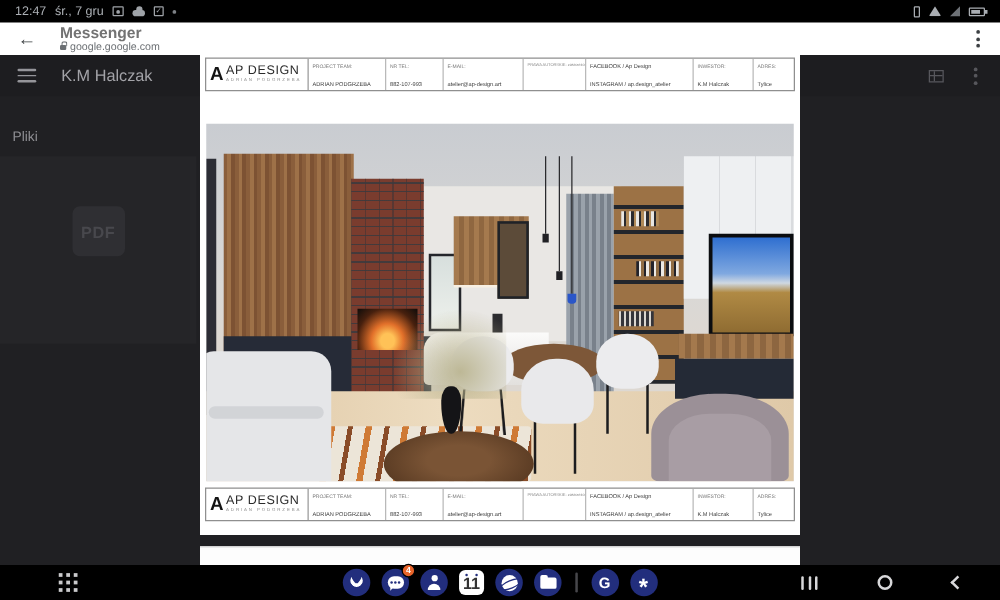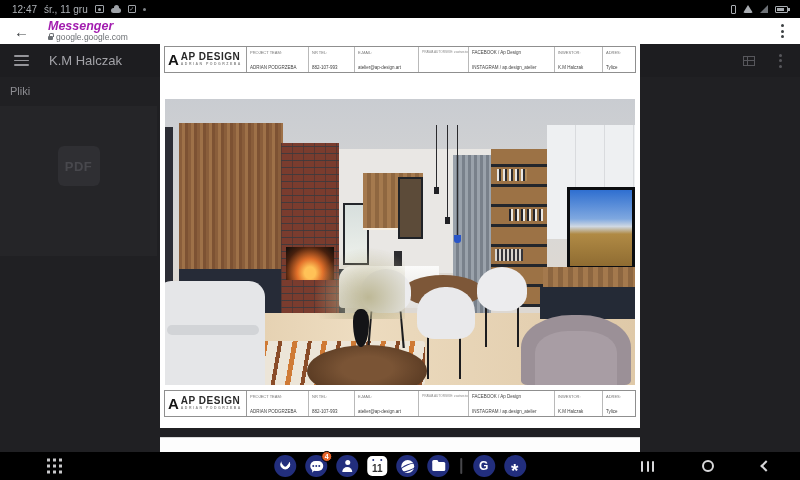--- a/index.html
+++ b/index.html
@@ -25,21 +25,21 @@
               border-bottom:8px solid #a9adb2; border-radius:2px; }
   .ico-sig { width:0; height:0; border-left:8px solid transparent; border-bottom:8px solid #6d7176; }
   .ico-batt { width:13px; height:7px; border:1px solid #a9adb2; border-radius:1px; position:relative; }
   .ico-batt::before { content:""; position:absolute; left:1px; top:1px; bottom:1px; width:7px; background:#a9adb2; }
   .ico-batt::after { content:""; position:absolute; right:-3px; top:1.5px; width:2px; height:3px; background:#a9adb2; }
 
   
   .browser-header { height:26px; background:#fff; display:flex; align-items:center; padding:0 14px; position:relative; }
   .back-arrow { font-size:15px; color:#3c4043; width:22px; }
   .bh-text { margin-left:12px; line-height:1.05; }
-  .bh-title { font-size:12.5px; font-weight:bold; color:#a21caf;font-style:italic; }
+  .bh-title { font-size:12.5px; font-weight:bold; color:#737373; }
   .bh-url { font-size:8.5px; color:#6b6f73; display:flex; align-items:center; gap:3px; }
   .ico-lock { width:5px; height:4px; background:#6b6f73; border-radius:1px; position:relative; display:inline-block; }
   .ico-lock::before { content:""; position:absolute; left:1px; top:-3px; width:3px; height:3px;
                       border:1px solid #6b6f73; border-bottom:none; border-radius:2px 2px 0 0; }
   .kebab { position:absolute; right:16px; top:50%; transform:translateY(-50%); display:flex;
            flex-direction:column; gap:2.5px; }
   .kebab i { width:3px; height:3px; background:#3c4043; border-radius:50%; }
 
   
   .content { position:relative; height:408px; background:#202023; overflow:hidden; }
@@ -49,21 +49,21 @@
   .hamburger i { height:1.6px; background:#95959a; border-radius:1px; }
   .dt-title { margin-left:20px; font-size:13px; color:#a3a3a8; }
   .dt-right { position:absolute; right:18px; top:0; height:33px; display:flex; align-items:center; gap:24px; }
   .ico-grid { width:12px; height:10px; border:1px solid #57575c; position:relative; }
   .ico-grid::before { content:""; position:absolute; left:3px; top:0; bottom:0; width:1px; background:#57575c; }
   .ico-grid::after { content:""; position:absolute; left:0; right:0; top:3px; height:1px; background:#57575c; }
   .kebab-dim i { background:#57575c; }
 
   
   .sidebar { position:absolute; left:0; top:33px; width:158px; bottom:0; }
-  .pliki { color:#8e8e93; font-size:11px; margin:8px 0 9px 10px; }
+  .pliki { color:#8e8e93; font-size:11px; margin:27px 0 9px 10px; }
   .file-card { width:157px; height:150px; background:#252528; position:relative; }
   .pdf-tile { position:absolute; left:50%; top:40px; transform:translateX(-50%); width:42px; height:40px;
               background:#2f2f33; border-radius:6px; color:#48484d; font-weight:bold; font-size:13px;
               display:flex; align-items:center; justify-content:center; letter-spacing:.5px; }
   .file-row { position:absolute; left:0; right:0; bottom:8px; display:flex; align-items:center;
               padding:0 9px; gap:7px; }
   .pdf-badge { width:12px; height:12px; border-radius:2px; background:#9a241d; color:#cfc6c5;
                font-size:4px; font-weight:bold; display:flex; align-items:center; justify-content:center; }
   .file-name { font-size:10.5px; color:#a7a7ab; flex:1; white-space:nowrap; overflow:hidden; }
   .info-chip { width:14px; height:14px; border-radius:50%; background:#8e8e92; color:#242427;
@@ -74,21 +74,21 @@
   .page1 { position:absolute; left:160px; top:0; width:480px; height:384px; background:#fff; }
   .page2 { position:absolute; left:160px; top:393px; width:480px; height:15px; background:#fdfdfd;
            border-top:1px solid #d9d9d9; }
 
   .titleblock { position:absolute; left:4px; right:4px; height:27px; border:1px solid #8f8f8f;
                 background:#fff; display:flex; color:#555; overflow:hidden; }
   .tb-top { top:2px; } .tb-bot { top:346px; }
   .tb-logo { width:82px; border-right:1px solid #9a9a9a; display:flex; align-items:center;
              padding:2px 3px; gap:2px; flex-shrink:0; }
   .tb-mark { font-weight:bold; font-size:15px; color:#141414; line-height:1; }
-  .tb-logo-col { line-height:1;font-weight:bold; }
+  .tb-logo-col { line-height:1; }
   .tb-logo-name { font-size:10px; letter-spacing:.5px; color:#2a2a2a; white-space:nowrap; }
   .tb-logo-sub { font-size:3.5px; letter-spacing:1.5px; color:#8a8a8a; white-space:nowrap; margin-top:1px; }
   .tb-cell { border-right:1px solid #b9b9b9; padding:2.5px 3px; display:flex; flex-direction:column;
              justify-content:space-between; overflow:hidden; flex-shrink:0; }
   .tb-label { font-size:4px; color:#777; white-space:nowrap; }
   .tb-value { font-size:4.5px; color:#3f3f3f; white-space:nowrap; }
   .tb-note { font-size:3.2px; color:#8a8a8a; white-space:nowrap; }
   .c-team{width:62px;} .c-tel{width:46px;} .c-mail{width:64px;} .c-rights{width:50px; justify-content:flex-start;}
   .c-social{width:86px;} .c-inv{width:48px;} .c-adr{width:44px;}
 
@@ -188,21 +188,21 @@
            align-items:center; justify-content:center; border:1.5px solid #000; }
   .glyph-person { width:12px; height:12px; position:relative; }
   .glyph-person::before { content:""; position:absolute; left:3.5px; top:0; width:5px; height:5px;
                           border-radius:50%; background:#fff; }
   .glyph-person::after { content:""; position:absolute; left:1px; bottom:0; width:10px; height:5px;
                          border-radius:5px 5px 0 0; background:#fff; }
   .dk-cal { width:20px; height:20px; border-radius:5px; background:#fff; color:#333;
             display:flex; align-items:flex-end; justify-content:center; position:relative; }
   .dk-cal::before { content:""; position:absolute; top:2.5px; left:5px; width:2px; height:2px;
                     border-radius:50%; background:#222e7d; box-shadow:8px 0 0 #222e7d; }
-  .cal-day { font-size:10px; font-weight:bold; line-height:1.4; }
+  .cal-day { font-size:13px; font-weight:bold; line-height:1.4; }
   .glyph-planet { width:13px; height:13px; background:#fff; border-radius:50%; position:relative; }
   .glyph-planet::after { content:""; position:absolute; left:-2px; top:4px; width:17px; height:5px;
                          border:1.5px solid #222e7d; border-radius:50%; transform:rotate(-22deg); }
   .glyph-folder { width:13px; height:9px; background:#fff; border-radius:1.5px; position:relative; }
   .glyph-folder::before { content:""; position:absolute; left:0; top:-2px; width:6px; height:3px;
                           background:#fff; border-radius:1.5px 1.5px 0 0; }
   .dock-divider { width:1.5px; height:16px; background:#47474b; border-radius:1px; margin:0 2px; }
   .glyph-g { color:#fff; font-size:12px; font-weight:bold; }
   .glyph-ast { color:#fff; font-size:19px; font-weight:bold; line-height:0; margin-top:9px; }
   .nav-keys { position:absolute; right:30px; top:0; height:28px; display:flex; align-items:center; gap:48px; }
@@ -210,21 +210,21 @@
   .key-recents i { width:2px; height:11px; background:#d8d8da; border-radius:1px; }
   .key-home { width:12px; height:12px; border:2px solid #d8d8da; border-radius:50%; }
   .key-back { width:8px; height:8px; border-left:2px solid #d8d8da; border-bottom:2px solid #d8d8da;
               transform:rotate(45deg); }
 </style>
 </head>
 <body>
 
 <div class="status-bar">
   <span>12:47</span>
-  <span>śr., 11 gru</span>
+  <span>śr., 7 gru</span>
   <span class="sb-ico ico-img"></span>
   <span class="sb-ico ico-cloud"></span>
   <span class="sb-ico ico-check">✓</span>
   <span class="sb-ico ico-dot"></span>
   <span class="sb-spacer"></span>
   <span class="sb-ico ico-vib"></span>
   <span class="sb-ico ico-wifi"></span>
   <span class="sb-ico ico-sig"></span>
   <span class="sb-ico ico-batt"></span>
 </div>

